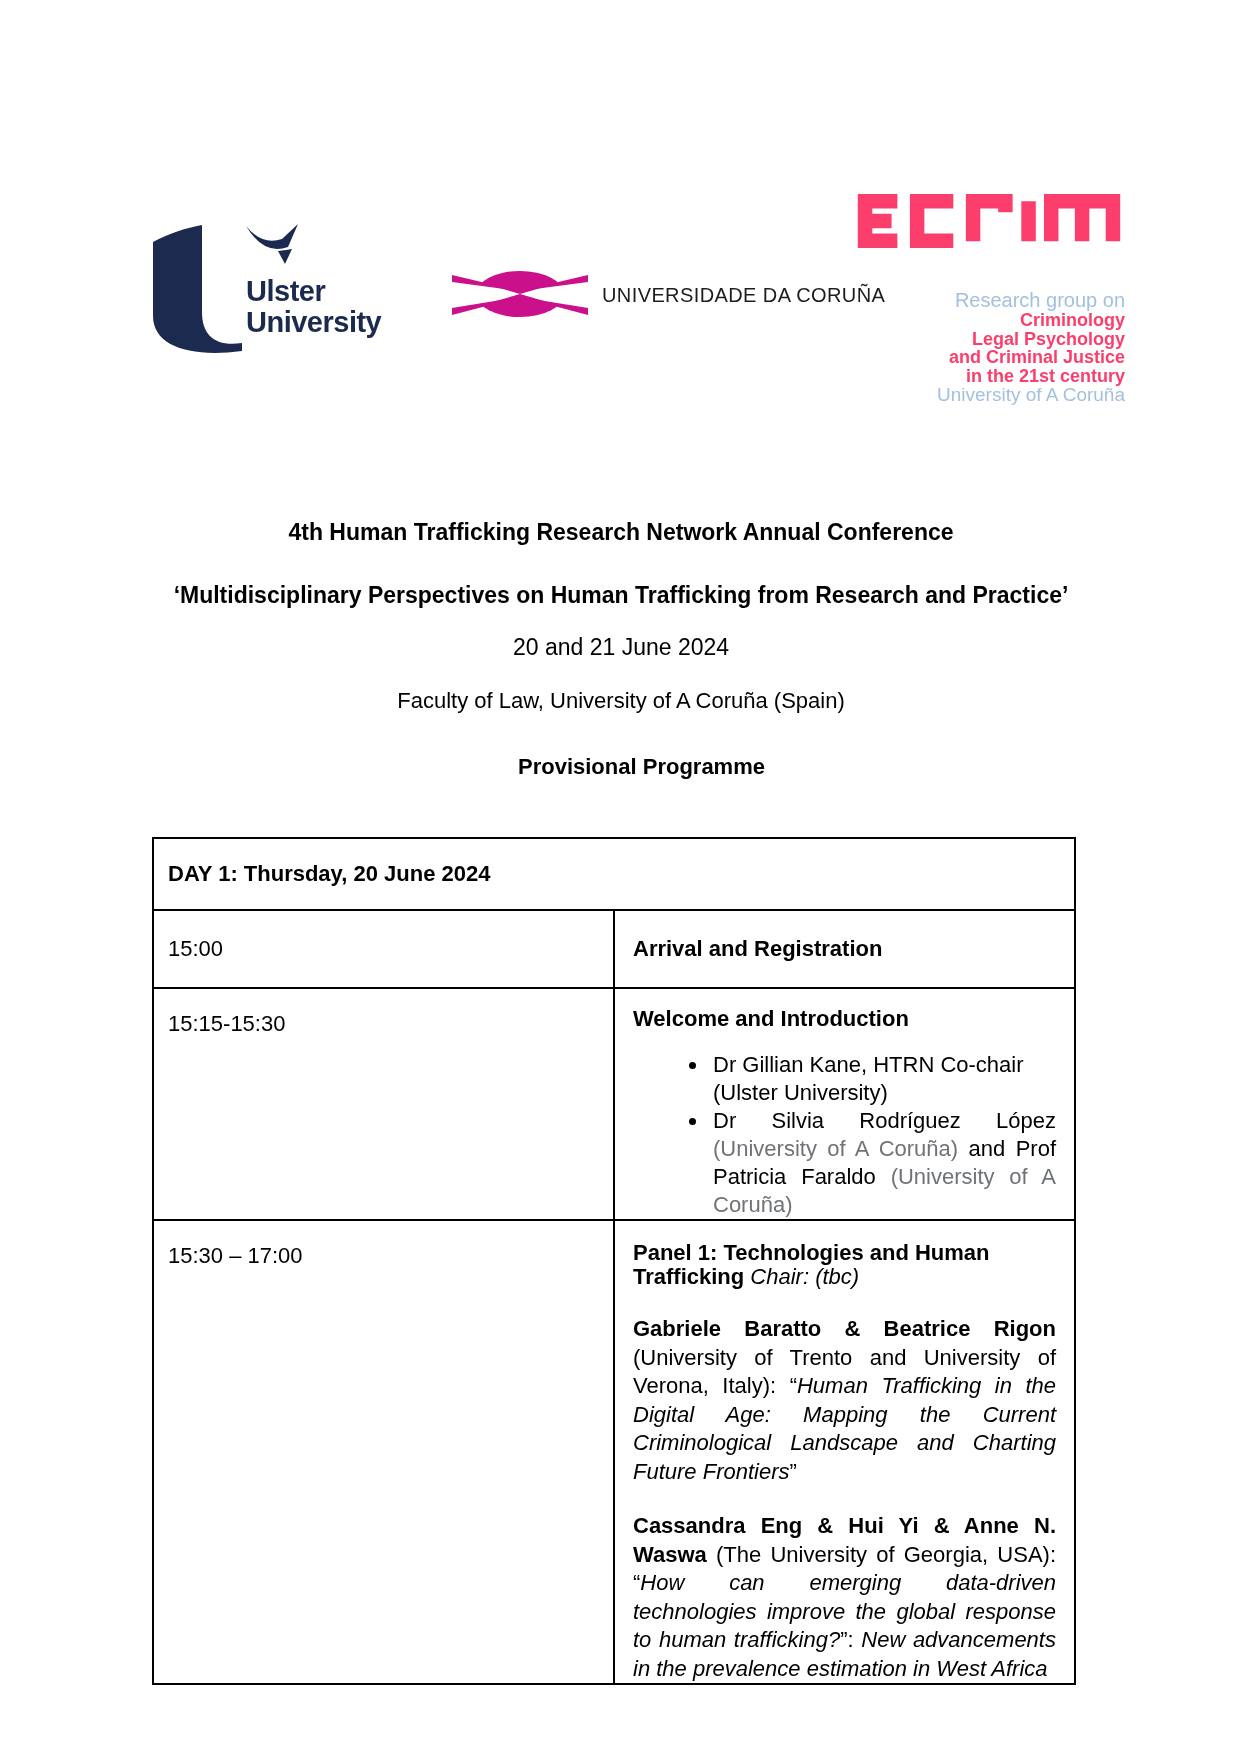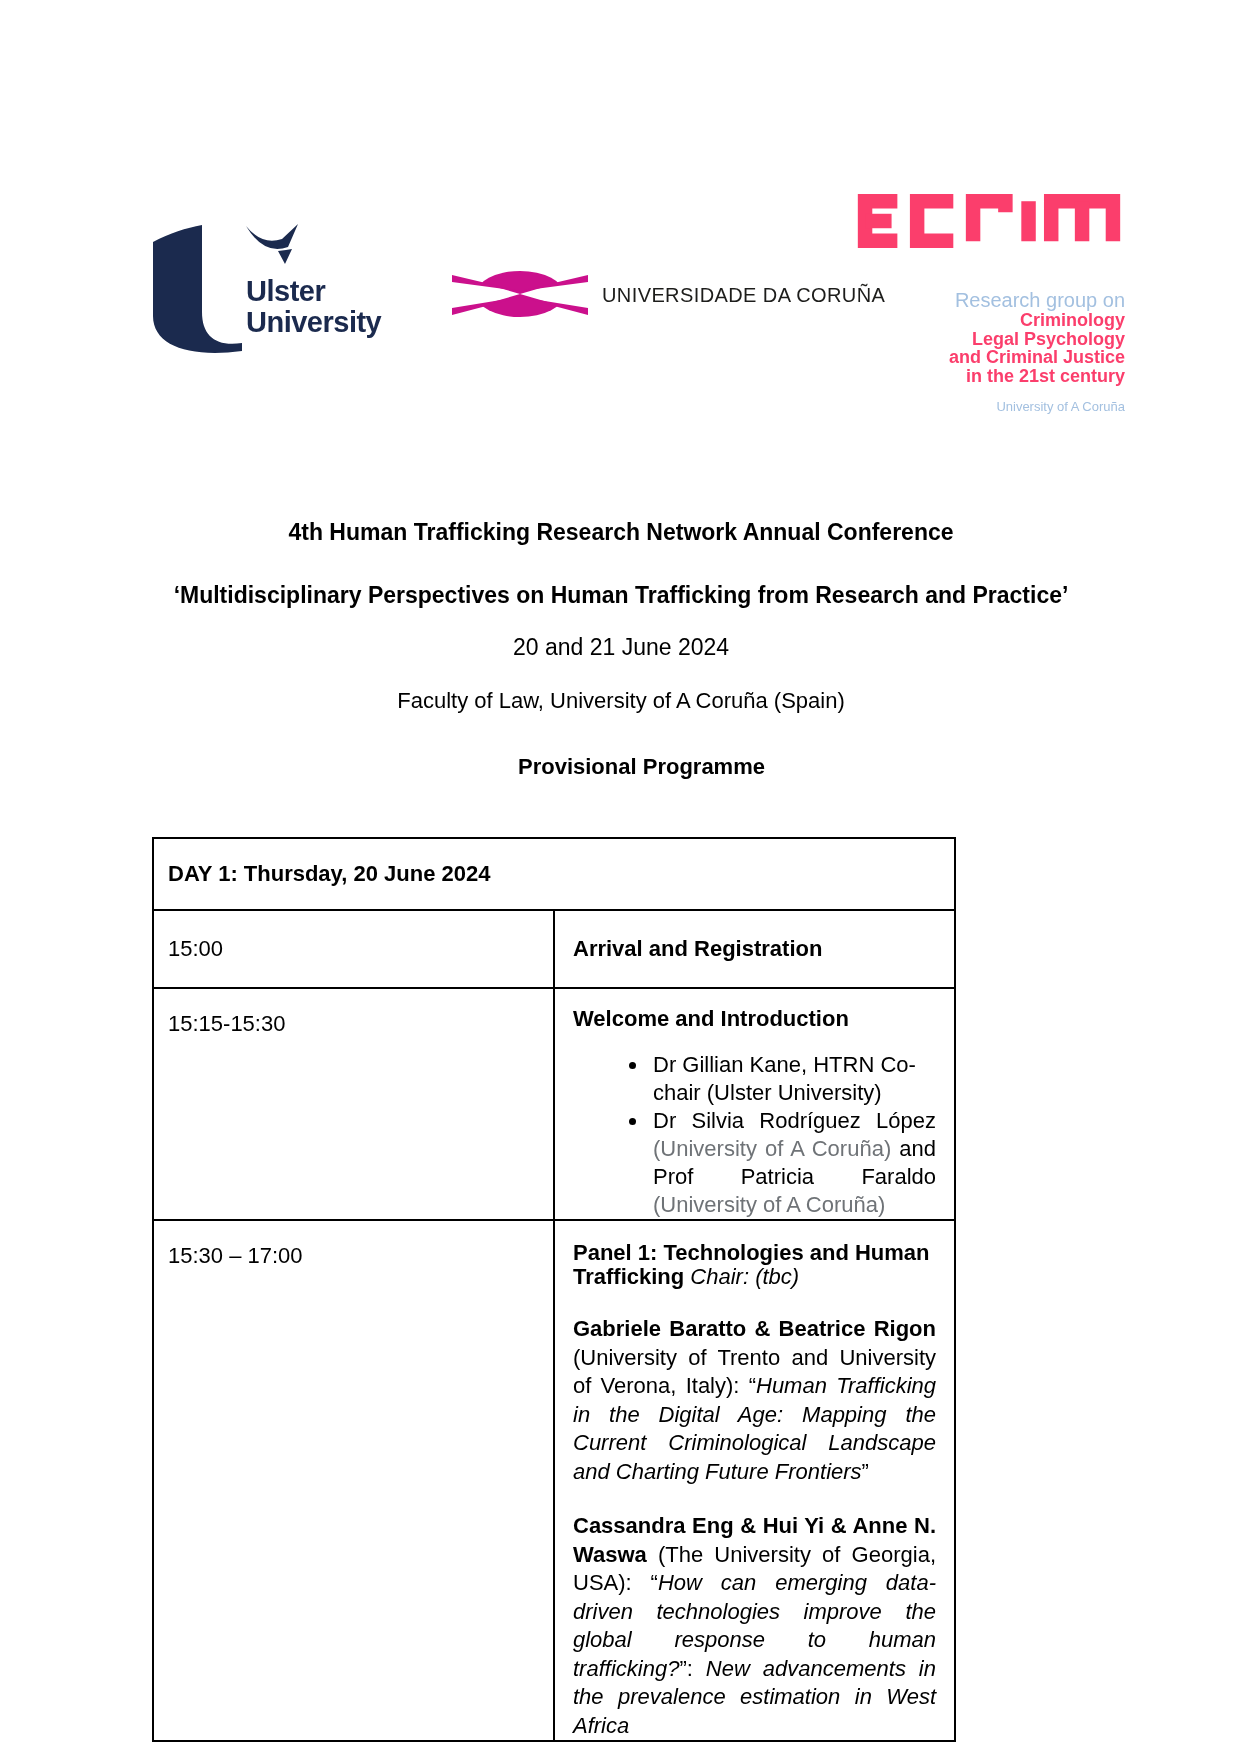--- a/index.html
+++ b/index.html
@@ -19,32 +19,32 @@
   .u-mark{position:absolute;left:150px;top:220px;}
   .ulster-text{position:absolute;left:246px;top:276px;color:var(--navy);
     font-weight:bold;font-size:29px;line-height:31px;letter-spacing:-0.5px;}
   .udc{position:absolute;left:452px;top:264px;display:flex;align-items:center;}
   .udc-label{margin-left:14px;font-size:20px;letter-spacing:0.4px;color:#1d1d1b;margin-top:2px;}
   .ecrim{position:absolute;right:117px;top:192px;width:300px;text-align:right;}
   .ecrim-word{display:block;margin-left:auto;}
   .ecrim-tags{margin-top:26px;font-size:18px;line-height:18.5px;}
   .ecrim-tags .blue{color:var(--lightblue);font-weight:500;font-size:20px;line-height:21px;margin-top:40px;}
   .ecrim-tags .pinkline{color:var(--pink);font-weight:bold;}
-  .ecrim-tags .bluefoot{color:var(--lightblue);font-weight:400;font-size:13px;margin-top:13px;}
+  .ecrim-tags .bluefoot{color:var(--lightblue);font-weight:400;font-size:19px;margin-top:1px;}
 
   
   .text-block{position:absolute;left:0;right:0;top:505px;text-align:center;color:#000;}
   .doc-title{font-size:23px;font-weight:bold;line-height:30px;margin-top:12px;}
   .doc-subtitle{font-size:23px;font-weight:bold;line-height:30px;max-width:920px;margin:33px auto 0;}
   .doc-dates{font-size:23px;margin-top:24px;}
   .doc-venue{font-size:22px;margin-top:27px;}
   .doc-programme{font-size:22px;font-weight:bold;margin-top:40px;padding-left:41px;}
 
   
-  table.schedule{position:absolute;left:152px;top:837px;width:804px;
+  table.schedule{position:absolute;left:152px;top:837px;width:924px;
     border-collapse:collapse;table-layout:fixed;font-size:22px;color:#000;}
   table.schedule td{border:2px solid #000;vertical-align:top;}
   td.time{width:176px;padding:0 6px 0 14px;}
   td.content{padding:0 18px;}
   tr.day-row td{height:72px;vertical-align:middle;font-weight:bold;padding-left:14px;}
   tr.row-arrival td{height:78px;vertical-align:middle;}
   tr.row-welcome td{height:186px;padding-top:16px;}
   tr.row-panel td{height:345px;padding-top:20px;}
   tr.row-welcome td.time,tr.row-panel td.time{padding-top:22px;}
   .cell-title{font-weight:bold;line-height:28px;}

